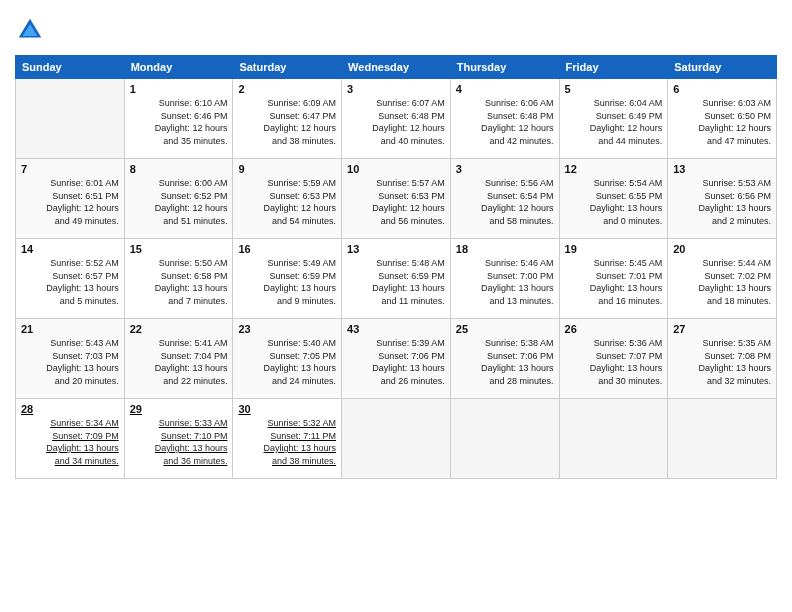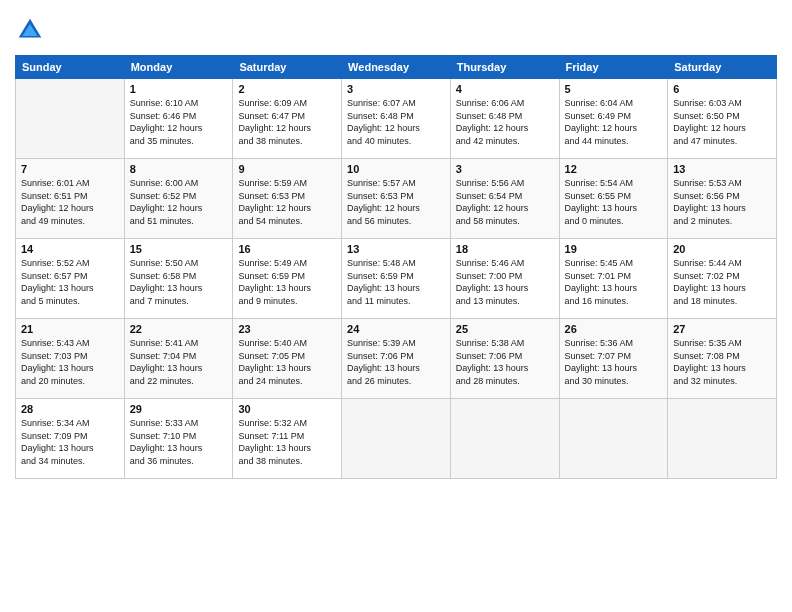--- a/index.html
+++ b/index.html
@@ -79,26 +79,28 @@
       font-weight: bold;
       font-size: 11px;
       color: #111;
       display: block;
       margin-bottom: 2px;
     }
     .day-info {
       color: #222;
       font-size: 9px;
       line-height: 1.4;
+      text-align: right;
     }
     .empty-cell {
       background: #f5f5f5 !important;
     }
     .last-row td {
       height: 70px;
+      text-decoration: underline;
     }
   </style>
 </head>
 <body>
 
 <div class="page">
   <div class="header">
     <div class="logo">
       <svg class="logo-icon" viewBox="0 0 40 40">
         <polygon points="20,5 35,30 5,30" fill="#1565c0"></polygon>
@@ -222,21 +224,21 @@
           </td>
           <td>
             <span class="day-num">22</span>
             <div class="day-info">Sunrise: 5:41 AM<br>Sunset: 7:04 PM<br>Daylight: 13 hours<br>and 22 minutes.</div>
           </td>
           <td>
             <span class="day-num">23</span>
             <div class="day-info">Sunrise: 5:40 AM<br>Sunset: 7:05 PM<br>Daylight: 13 hours<br>and 24 minutes.</div>
           </td>
           <td>
-            <span class="day-num">24</span>
+            <span class="day-num">43</span>
             <div class="day-info">Sunrise: 5:39 AM<br>Sunset: 7:06 PM<br>Daylight: 13 hours<br>and 26 minutes.</div>
           </td>
           <td>
             <span class="day-num">25</span>
             <div class="day-info">Sunrise: 5:38 AM<br>Sunset: 7:06 PM<br>Daylight: 13 hours<br>and 28 minutes.</div>
           </td>
           <td>
             <span class="day-num">26</span>
             <div class="day-info">Sunrise: 5:36 AM<br>Sunset: 7:07 PM<br>Daylight: 13 hours<br>and 30 minutes.</div>
           </td>

